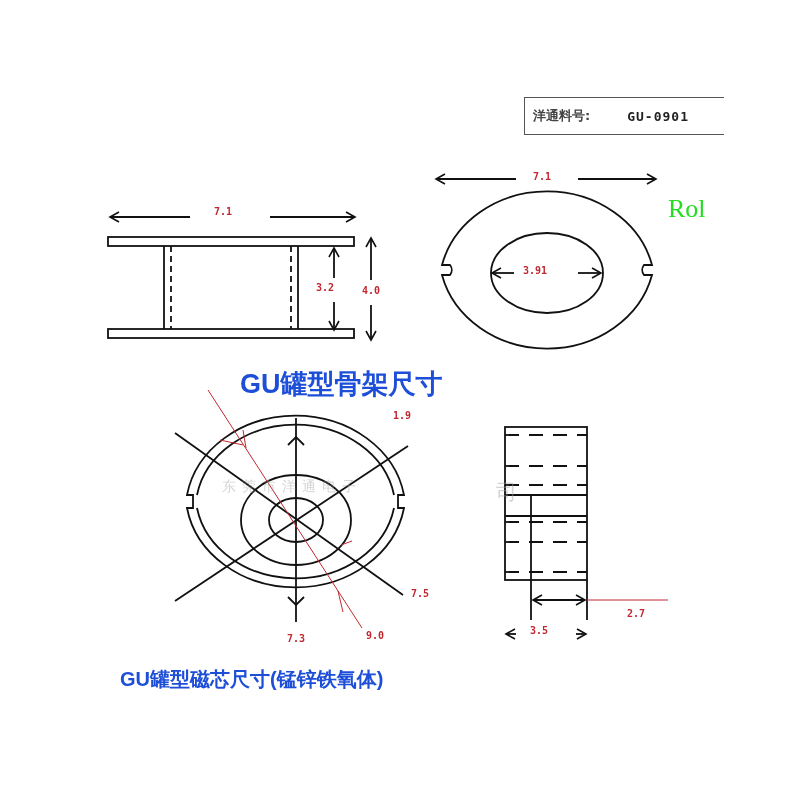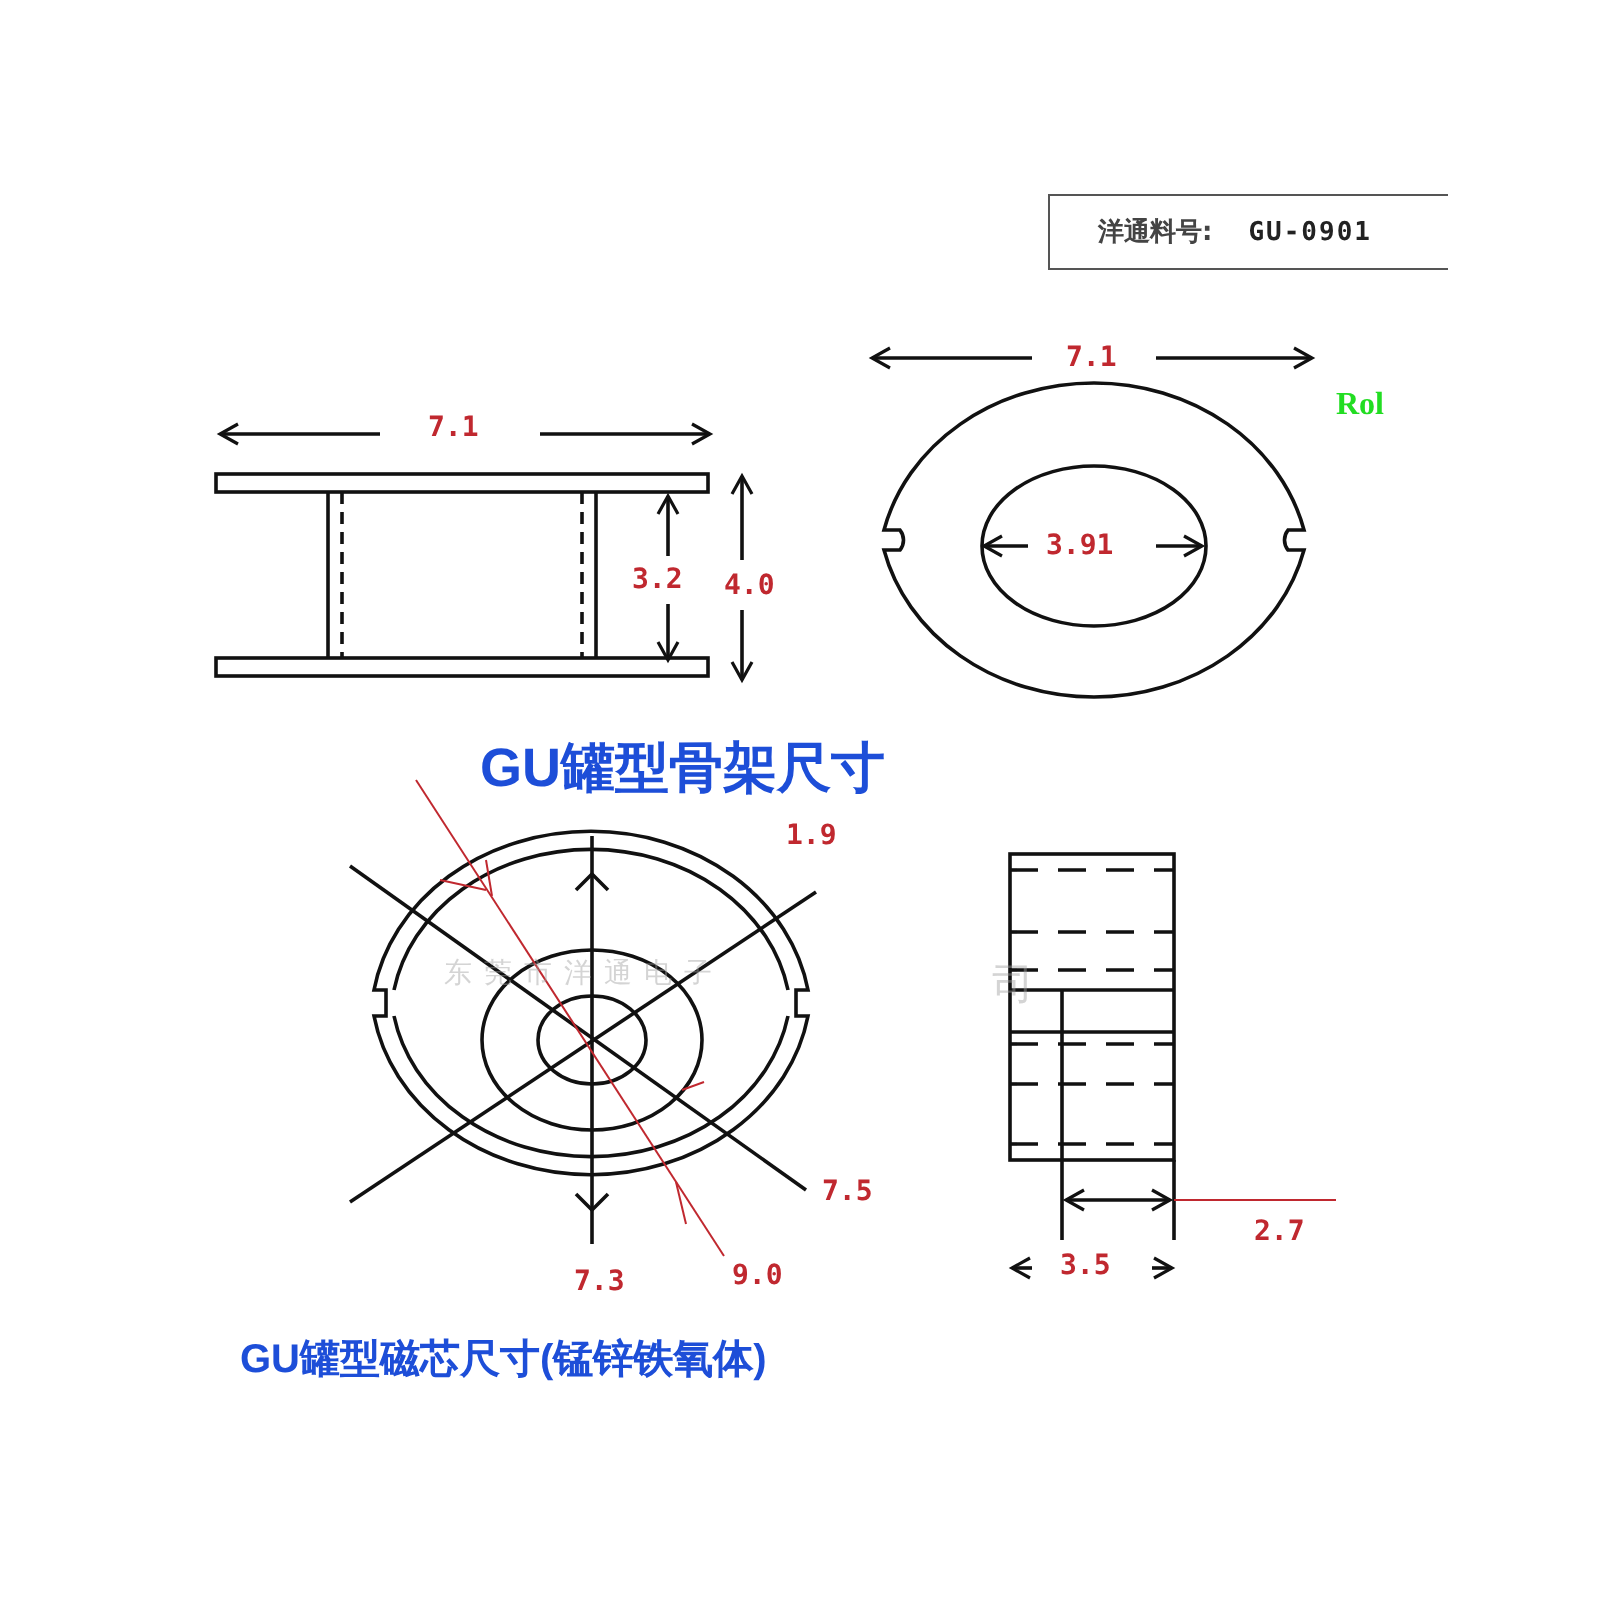--- a/index.html
+++ b/index.html
@@ -1,24 +1,24 @@
 <!DOCTYPE html>
 <html><head>
 <meta charset="utf-8">
 <style>
   html, body { margin: 0; padding: 0; background: #ffffff; }
   body { width: 800px; height: 800px; position: relative; overflow: hidden; font-family: "DejaVu Sans", sans-serif; }
-  .partno-box { position: absolute; left: 524px; top: 97px; width: 200px; height: 38px; border: 1px solid #555; border-right: none; background: #fff; box-sizing: border-box; display: flex; align-items: center; padding-left: 24px; font-size: 13px; font-weight: bold; color: #333; }
+  .partno-box { position: absolute; left: 524px; top: 97px; width: 200px; height: 38px; border: 1px solid #555; border-right: none; background: #fff; box-sizing: border-box; display: flex; align-items: center; padding-left: 8px; font-size: 13px; font-weight: bold; color: #333; gap: 19px; }
   .partno-box .lbl { margin-right: 18px; color: #444; }
   .partno-box .val { font-family: "DejaVu Sans Mono", monospace; letter-spacing: 1px; color: #222; }
-  .brand { position: absolute; left: 668px; top: 194px; font-family: "Liberation Serif", serif; font-weight: bold; font-size: 16px; color: #22dd22; }
+  .brand { position: absolute; left: 668px; top: 194px; font-family: "Liberation Serif", serif; font-weight: normal; font-size: 26px; color: #22dd22; }
   .title { position: absolute; font-family: Liberation Sans, sans-serif; font-weight: bold; color: #1d4ed8; white-space: nowrap; }
   .title1 { left: 240px; top: 366px; font-size: 27px; }
   .title2 { left: 120px; top: 666px; font-size: 20px; }
-  .dim { position: absolute; font-family: "DejaVu Sans Mono", monospace; font-weight: bold; color: #c0282f; font-size: 14px; white-space: nowrap; }
+  .dim { position: absolute; font-family: "DejaVu Sans Mono", monospace; font-weight: bold; color: #c0282f; font-size: 10px; white-space: nowrap; }
   .watermark { position: absolute; left: 222px; top: 478px; font-size: 14px; color: rgba(160,160,160,0.45); letter-spacing: 6px; white-space: nowrap; }
   .watermark2 { position: absolute; left: 496px; top: 478px; font-size: 21px; color: rgba(160,160,160,0.45); }
   svg { position: absolute; left: 0; top: 0; }
 </style>
 </head>
 <body>
 
 <div class="partno-box">
   <span class="lbl">洋通料号:</span>
   <span class="val">GU-0901</span>

